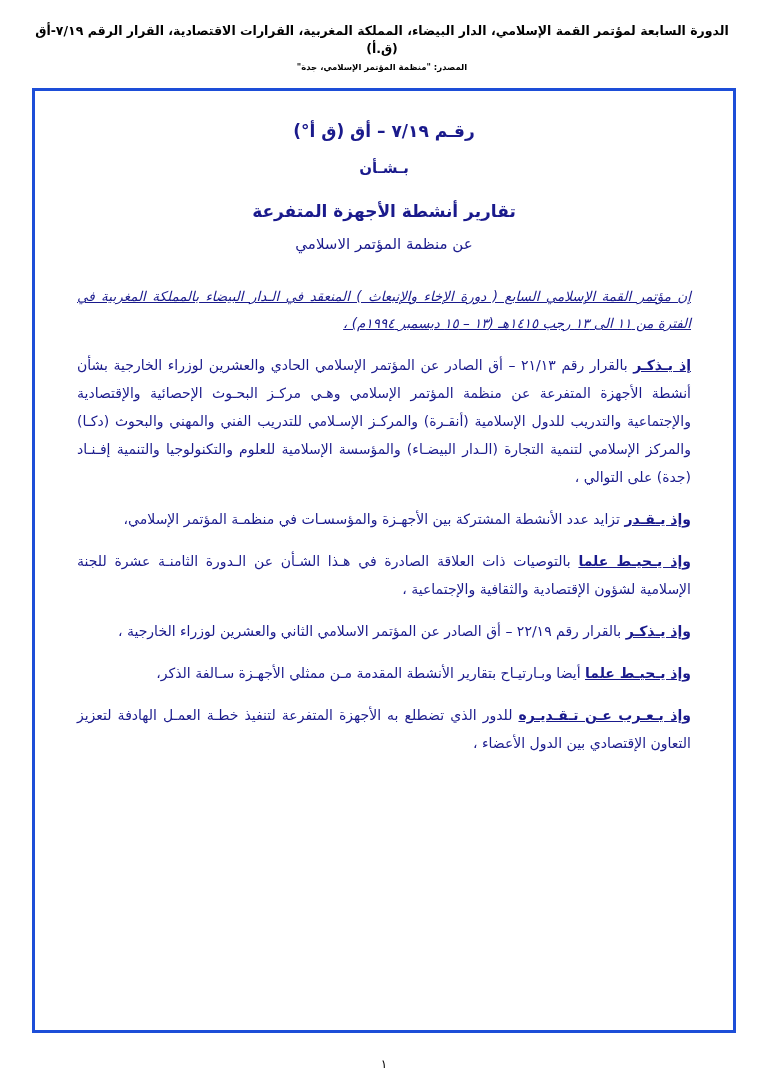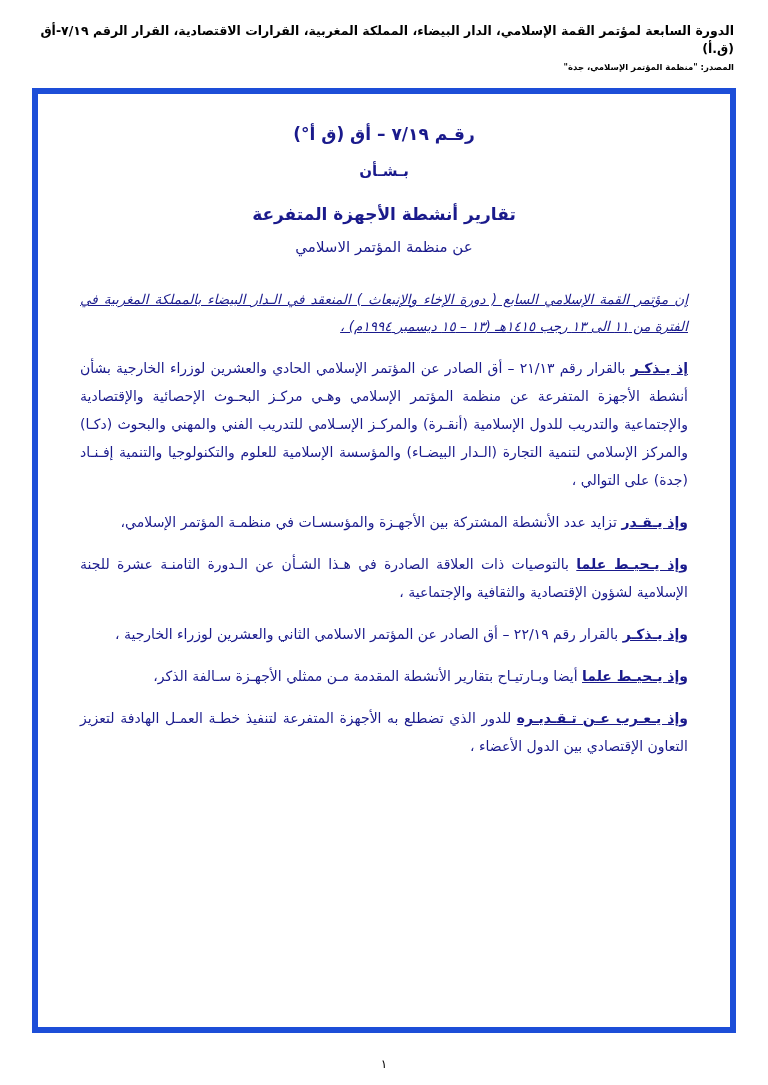--- a/index.html
+++ b/index.html
@@ -16,21 +16,21 @@
     overflow: hidden;
   }
   .page {
     width: 768px;
     height: 1085px;
     box-sizing: border-box;
     padding: 0;
     position: relative;
   }
   .header-block {
-    text-align: right;
+    text-align: center;
     padding: 22px 34px 6px 30px;
   }
   .header-line {
     font-size: 12.5px;
     font-weight: bold;
     color: #000;
     direction: rtl;
     line-height: 1.4;
   }
   .header-source {
@@ -39,21 +39,21 @@
     color: #000;
     margin-top: 5px;
     direction: rtl;
   }
   .frame {
     position: absolute;
     top: 88px;
     right: 32px;
     left: 32px;
     bottom: 52px;
-    border: 6px solid #1d4ed8;
+    border: 3px solid #1d4ed8;
     box-sizing: border-box;
     background: #fff;
   }
   .frame-inner {
     padding: 30px 42px 20px 42px;
     direction: rtl;
     text-align: right;
   }
   .title-group {
     text-align: center;

